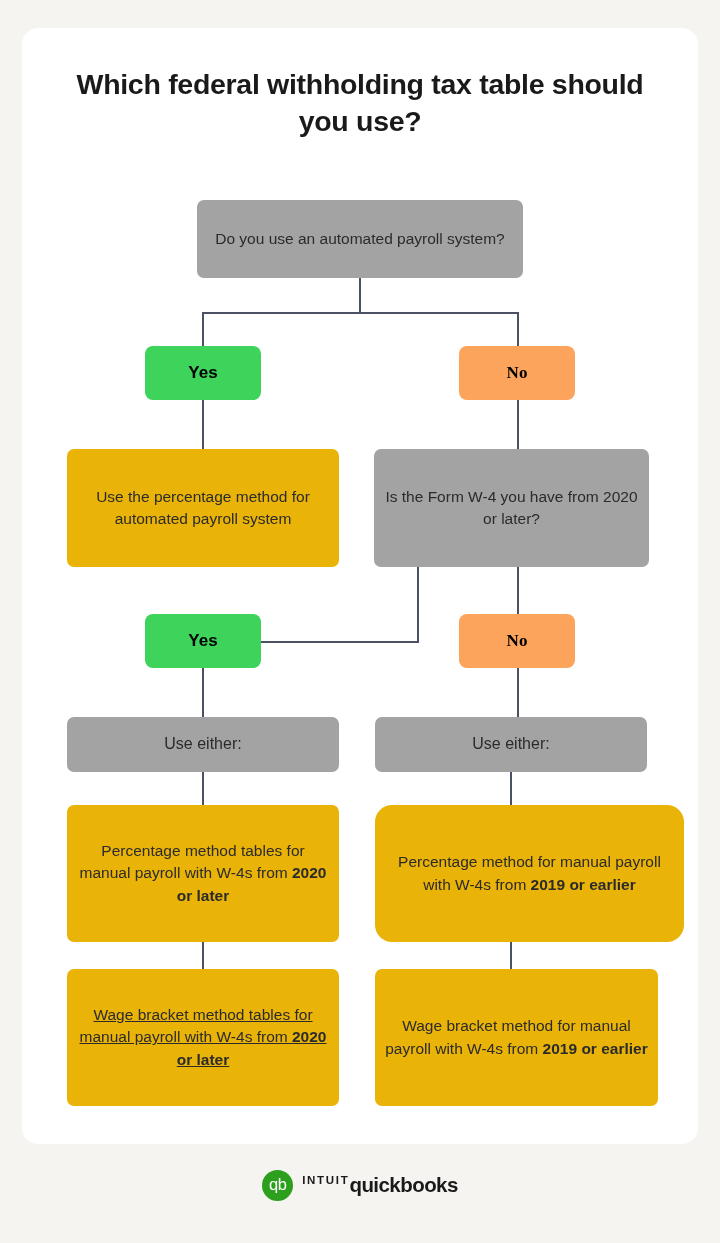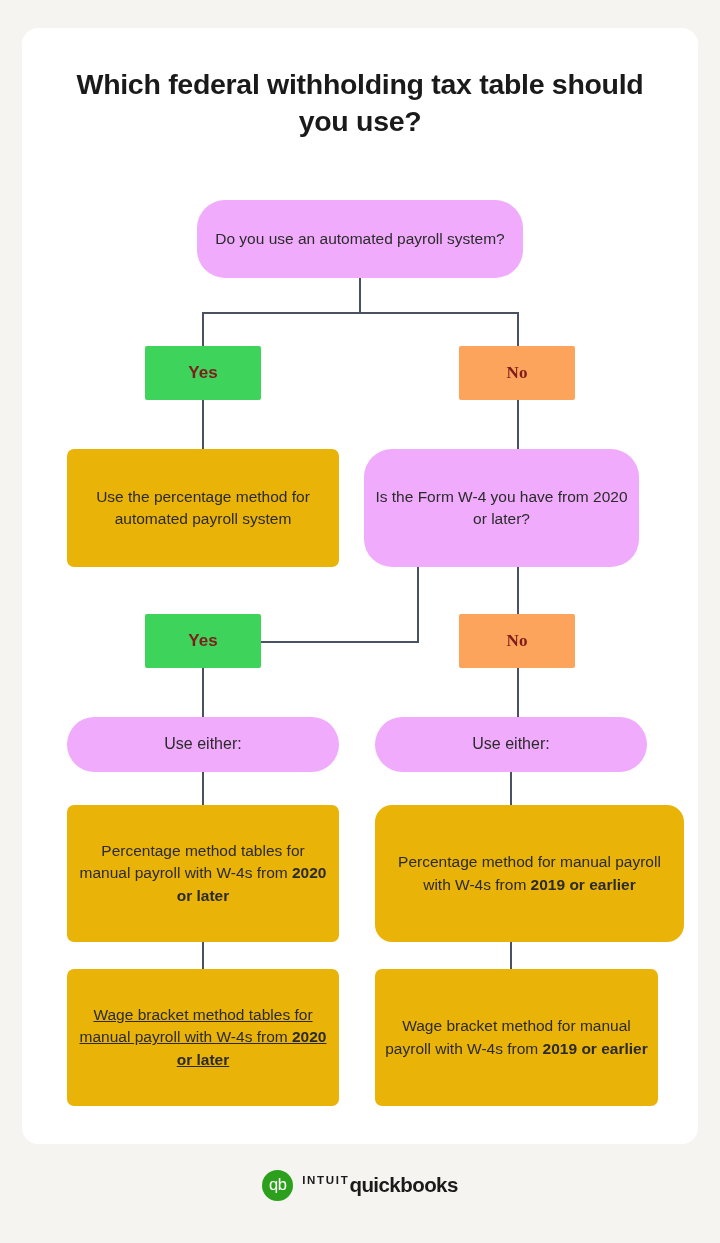--- a/index.html
+++ b/index.html
@@ -54,32 +54,32 @@
     border-radius: 7px;
     line-height: 1.43;
     color: #2b2b2b;
     font-size: 15.5px;
     padding: 6px 10px;
     z-index: 2;
   }
 
   .node .txt { display: block; width: 100%; }
 
-  .node-gray  { background: #f0abfc; border-radius: 28px; }
+  .node-gray  { background: #a3a3a3; }
   .node-blue  { background: #eab308; justify-content: flex-end; }
 
   .pill {
     position: absolute;
     display: flex;
     align-items: center;
     justify-content: center;
-    border-radius: 2px;
+    border-radius: 8px;
     font-size: 17px;
     font-weight: bold;
-    color: #7f1d1d;
+    color: #000000;
     z-index: 3;
   }
   .pill-yes { background: #3ed35a; }
   .pill-no  { background: #fca45c; font-family: Liberation Serif, serif; }
 
   
   .ln {
     position: absolute;
     background: #4a5163;
     z-index: 1;
@@ -155,21 +155,21 @@
     <span>No</span>
   </div>
 
   <div class="ln ln-v" style="left:202px; top:400px; height:50px;"></div>
   <div class="ln ln-v" style="left:516.6px; top:400px; height:50px;"></div>
 
   <div class="node node-blue" style="left:67px; top:449px; width:272px; height:118px;">
     <span class="txt">Use the percentage method for automated payroll system</span>
   </div>
 
-  <div class="node node-gray" style="left:364px; top:449px; width:275px; height:118px;">
+  <div class="node node-gray" style="left:374px; top:449px; width:275px; height:118px;">
     <span class="txt">Is the Form W-4 you have from 2020 or later?</span>
   </div>
 
   <div class="ln ln-v" style="left:416.6px; top:567px; height:76px;"></div>
   <div class="ln ln-h" style="left:261px; top:640.5px; width:158px;"></div>
 
   <div class="ln ln-v" style="left:516.6px; top:567px; height:47px;"></div>
 
   <div class="pill pill-yes" style="left:145px; top:614px; width:116px; height:54px;">
     <span>Yes</span>

